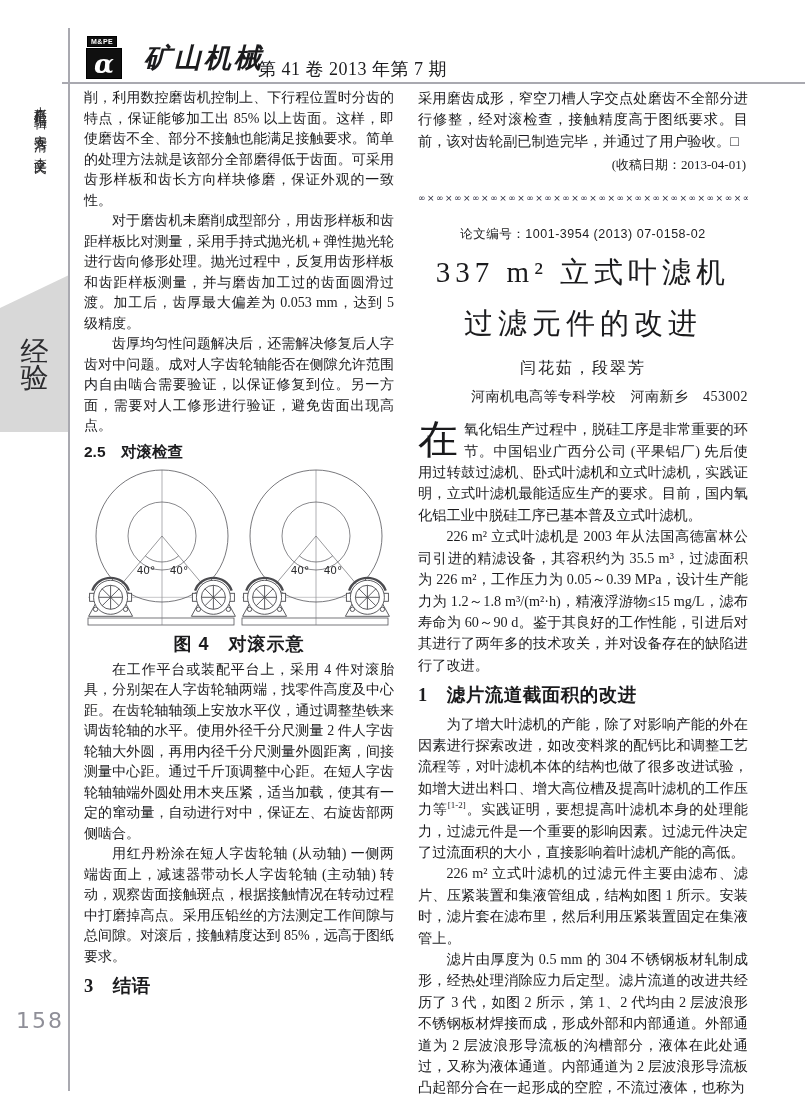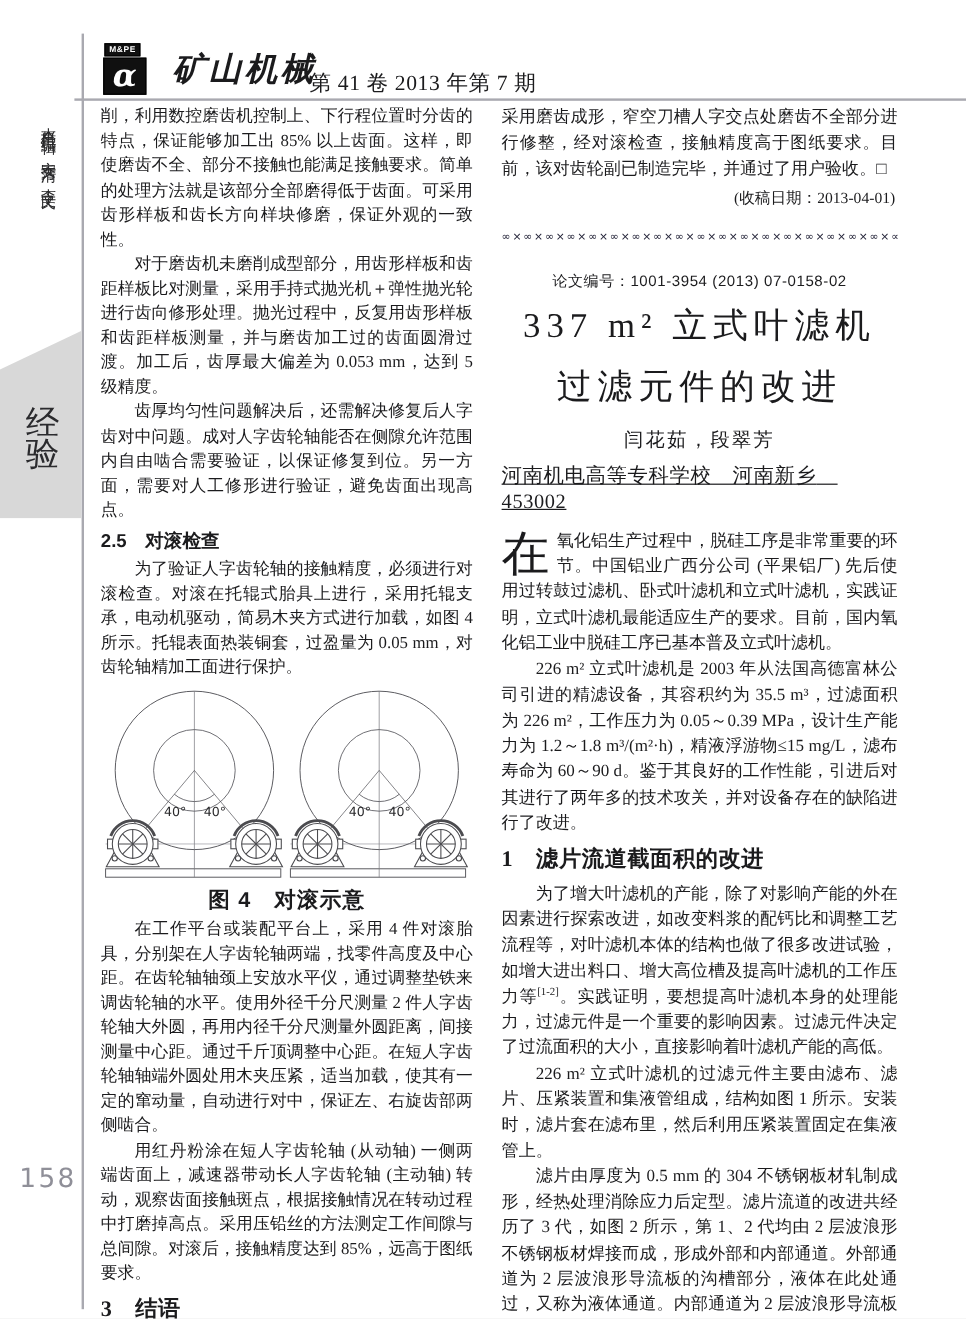--- a/index.html
+++ b/index.html
@@ -19,21 +19,21 @@
   .hrule{position:absolute;left:62px;right:0;top:82px;height:2px;background:#a9a9b0;}
   .vrule{position:absolute;left:68px;top:28px;bottom:8px;width:2px;background:#a9a9b0;}
   
   .editors{position:absolute;left:31px;top:96px;writing-mode:vertical-rl;text-orientation:upright;
            font-size:13px;letter-spacing:2.5px;color:#28282a;}
   .badge{position:absolute;left:0;top:262px;width:68px;height:170px;background:#d8d8d8;
          clip-path:polygon(0 27%,100% 8%,100% 100%,0 100%);}
   .badge-text{position:absolute;left:50%;transform:translateX(-50%);top:54px;
               writing-mode:vertical-rl;text-orientation:upright;
               font-size:28px;letter-spacing:26px;color:#2b2b2e;}
-  .pagenum{position:absolute;left:16px;top:970px;font-size:22px;color:#8f8f98;
+  .pagenum{position:absolute;left:16px;top:1008px;font-size:22px;color:#8f8f98;
            letter-spacing:2px;font-family:"DejaVu Sans",sans-serif;}
   
   .col{position:absolute;top:88px;text-align:justify;}
   .col-left{left:84px;width:310px;font-size:14px;line-height:20.5px;}
   .col-right{left:418px;width:330px;font-size:14.2px;line-height:21.4px;}
   p{margin:0;}
   .ind{text-indent:2em;}
   sup{font-size:9px;line-height:0;vertical-align:super;}
   
   .sec-sub{font-family:"Liberation Sans",sans-serif;font-size:15.5px;font-weight:700;
@@ -47,21 +47,21 @@
                font-size:18px;font-weight:600;margin-top:4px;letter-spacing:1px;}
   
   .date-line{text-align:right;font-size:13px;padding-right:2px;margin-top:2px;}
   .ornament{text-align:center;font-size:9px;letter-spacing:1.5px;color:#232338;
             margin:12px 0 0;white-space:nowrap;overflow:hidden;
             font-family:"DejaVu Sans",sans-serif;}
   .paper-id{text-align:center;font-family:Liberation Sans, sans-serif;
             font-size:12.5px;margin:15px 0 0;letter-spacing:.5px;}
   .title{text-align:center;font-size:29px;letter-spacing:5px;line-height:47px;margin:4px 0 0;}
   .authors{text-align:center;font-size:16px;letter-spacing:2px;margin-top:10px;}
-  .affil{text-align:left;font-size:17px;margin:7px 0 12px;letter-spacing:.5px;text-decoration:underline;}
+  .affil{text-align:right;font-size:14px;margin:7px 0 12px;letter-spacing:.5px;}
   .dropcap{float:left;font-size:40px;line-height:38px;padding:2px 6px 0 0;}
 </style>
 </head>
 <body>
 
 <div class="page">
 
   <div class="logo-wrap">
     <span class="logo-mpe">M&amp;PE</span>
     <div class="logo-alpha">α</div>
@@ -75,21 +75,20 @@
   <div class="badge">
     <div class="badge-text">经验</div>
   </div>
   <div class="pagenum">158</div>
 
   <div class="col col-left">
     <p>削，利用数控磨齿机控制上、下行程位置时分齿的特点，保证能够加工出 85% 以上齿面。这样，即使磨齿不全、部分不接触也能满足接触要求。简单的处理方法就是该部分全部磨得低于齿面。可采用齿形样板和齿长方向样块修磨，保证外观的一致性。</p>
     <p class="ind">对于磨齿机未磨削成型部分，用齿形样板和齿距样板比对测量，采用手持式抛光机＋弹性抛光轮进行齿向修形处理。抛光过程中，反复用齿形样板和齿距样板测量，并与磨齿加工过的齿面圆滑过渡。加工后，齿厚最大偏差为 0.053 mm，达到 5 级精度。</p>
     <p class="ind">齿厚均匀性问题解决后，还需解决修复后人字齿对中问题。成对人字齿轮轴能否在侧隙允许范围内自由啮合需要验证，以保证修复到位。另一方面，需要对人工修形进行验证，避免齿面出现高点。</p>
     <div class="sec-sub">2.5　对滚检查</div>
-    <p class="ind">为了验证人字齿轮轴的接触精度，必须进行对滚检查。对滚在托辊式胎具上进行，采用托辊支承，电动机驱动，简易木夹方式进行加载，如图 4 所示。托辊表面热装铜套，过盈量为 0.05 mm，对齿轮轴精加工面进行保护。</p>
 
     <div class="figure">
       <svg width="310" height="162" viewBox="0 0 310 162">
         <defs>
           <g id="roller" stroke="#4b4b4f" stroke-width="0.9" fill="none">
             <polygon points="-22,19 -10,-3 10,-3 22,19" fill="#ffffff"></polygon>
             <circle cx="-15" cy="12" r="2.2"></circle>
             <circle cx="15" cy="12" r="2.2"></circle>
             <rect x="-21" y="-4" width="5" height="8" fill="#ffffff"></rect>
             <rect x="16" y="-4" width="5" height="8" fill="#ffffff"></rect>

